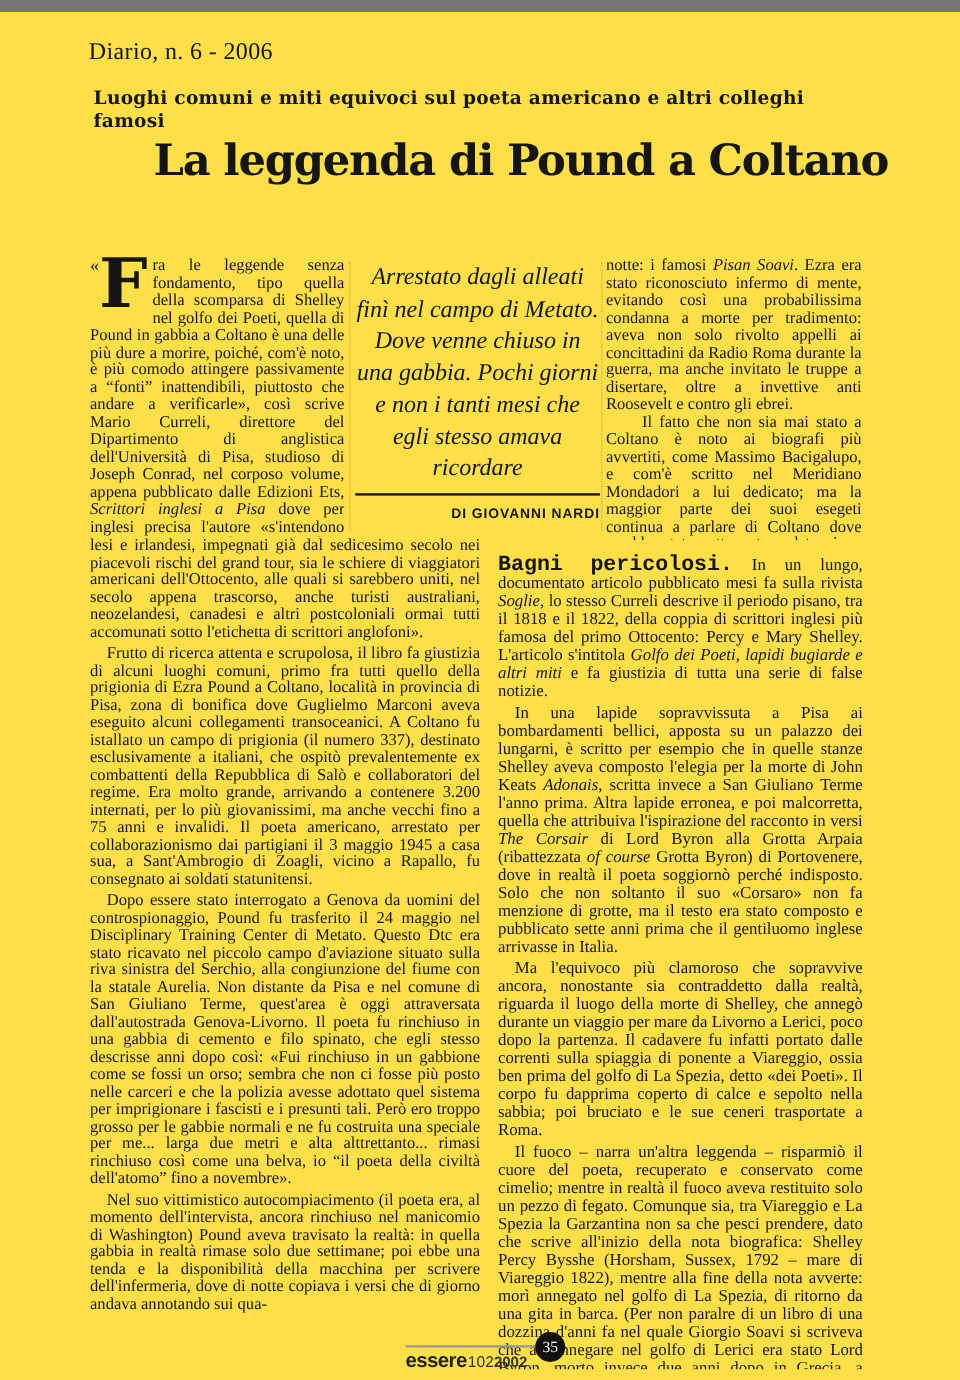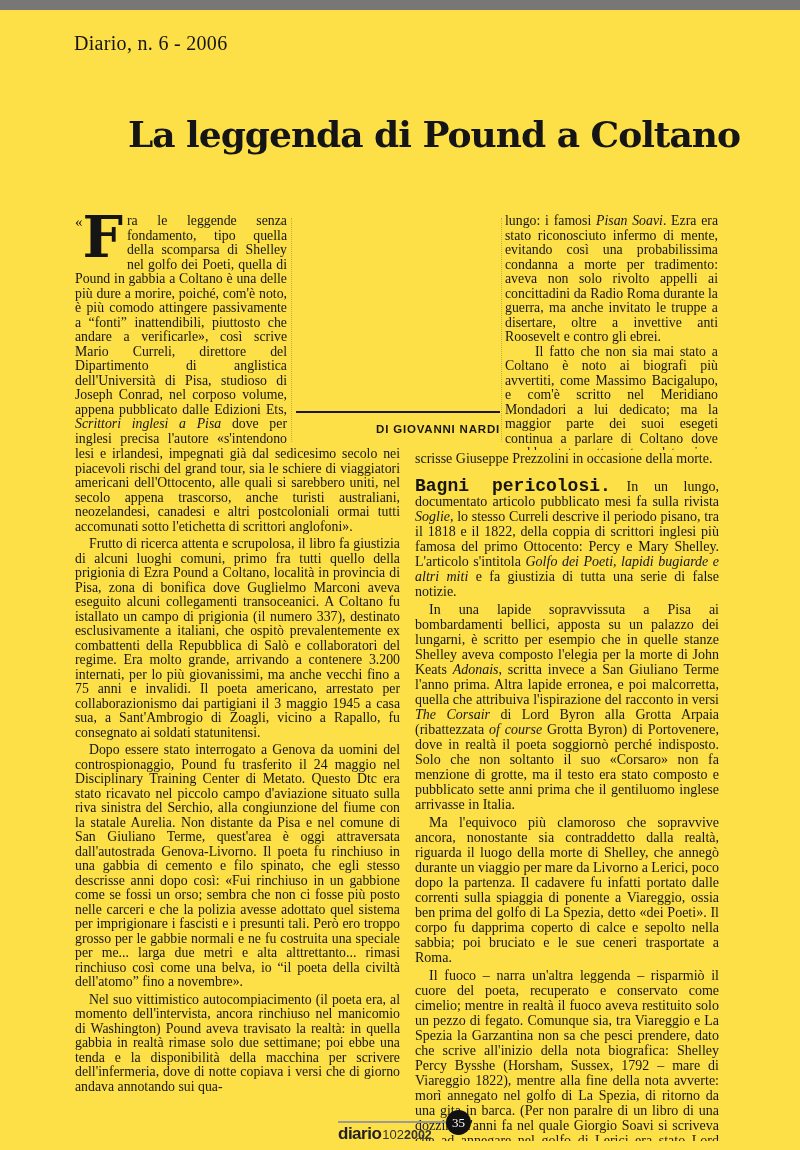--- a/index.html
+++ b/index.html
@@ -75,57 +75,58 @@
   #bottom-rule{left:55px;top:1141px;width:705px;height:2px;background:#141414;}
   #bottom-tick{left:399px;top:1141px;width:2px;height:9px;background:#141414;}
 </style>
 </head>
 <body>
 
 <div id="page">
 
   <div class="abs" id="journal-header">Diario, n. 6 - 2006</div>
 
+  <div class="abs" id="kicker">Luoghi comuni e miti equivoci sul poeta americano e altri colleghi famosi</div>
 
   <h1 class="abs" id="main-title" style="margin:0;">La leggenda di Pound a Coltano</h1>
 
   <div class="abs bodytext" id="col-upper-left">
     <span id="drop-cap"><span class="dq">«</span><span class="dc">F</span></span>
     <div>
         <p class="para"><span>ra le leggende senza fondamento, tipo quella della scomparsa di Shelley nel golfo dei Poeti, quella di Pound in gabbia a Coltano è una delle più dure a morire, poiché, com'è noto, è più comodo attingere passivamente a “fonti” inattendibili, piuttosto che andare a verificarle», così scrive Mario Curreli, direttore del Dipartimento di anglistica dell'Università di Pisa, studioso di Joseph Conrad, nel corposo volume, appena pubblicato dalle Edizioni Ets, </span><span class="s-i">Scrittori inglesi a Pisa</span><span> dove per inglesi precisa l'autore «s'intendono sia i primi gentiluomini inglesi, scozzesi, gal-</span></p>
       </div>
   </div>
 
   <div class="abs col-rule" id="rule-a"></div>
 
+  <div class="abs" id="pull-quote">Arrestato dagli alleati finì nel campo di Metato. Dove venne chiuso in una gabbia. Pochi giorni e non i tanti mesi che egli stesso amava ricordare</div>
   <div class="abs" id="byline-rule"></div>
   <div class="abs" id="byline">DI GIOVANNI NARDI</div>
 
   <div class="abs col-rule" id="rule-b"></div>
 
   <div class="abs bodytext" id="col-upper-right">
-      <p class="para"><span>lungo: i famosi </span><span class="s-i">Pisan Soavi</span><span>. Ezra era stato riconosciuto infermo di mente, evitando così una probabilissima condanna a morte per tradimento: aveva non solo rivolto appelli ai concittadini da Radio Roma durante la guerra, ma anche invitato le truppe a disertare, oltre a invettive anti Roosevelt e contro gli ebrei.</span></p>
+      <p class="para"><span>notte: i famosi </span><span class="s-i">Pisan Soavi</span><span>. Ezra era stato riconosciuto infermo di mente, evitando così una probabilissima condanna a morte per tradimento: aveva non solo rivolto appelli ai concittadini da Radio Roma durante la guerra, ma anche invitato le truppe a disertare, oltre a invettive anti Roosevelt e contro gli ebrei.</span></p>
       <p class="para ind2"><span>Il fatto che non sia mai stato a Coltano è noto ai biografi più avvertiti, come Massimo Bacigalupo, e com'è scritto nel Meridiano Mondadori a lui dedicato; ma la maggior parte dei suoi esegeti continua a parlare di Coltano dove sarebbe stato sottoposto a detenzione «orrenda», come</span></p>
     </div>
 
   <div class="abs bodytext" id="col-lower-left">
       <p class="para"><span>lesi e irlandesi, impegnati già dal sedicesimo secolo nei piacevoli rischi del grand tour, sia le schiere di viaggiatori americani dell'Ottocento, alle quali si sarebbero uniti, nel secolo appena trascorso, anche turisti australiani, neozelandesi, canadesi e altri postcoloniali ormai tutti accomunati sotto l'etichetta di scrittori anglofoni».</span></p>
       <p class="para ind g1"><span>Frutto di ricerca attenta e scrupolosa, il libro fa giustizia di alcuni luoghi comuni, primo fra tutti quello della prigionia di Ezra Pound a Coltano, località in provincia di Pisa, zona di bonifica dove Guglielmo Marconi aveva eseguito alcuni collegamenti transoceanici. A Coltano fu istallato un campo di prigionia (il numero 337), destinato esclusivamente a italiani, che ospitò prevalentemente ex combattenti della Repubblica di Salò e collaboratori del regime. Era molto grande, arrivando a contenere 3.200 internati, per lo più giovanissimi, ma anche vecchi fino a 75 anni e invalidi. Il poeta americano, arrestato per collaborazionismo dai partigiani il 3 maggio 1945 a casa sua, a Sant'Ambrogio di Zoagli, vicino a Rapallo, fu consegnato ai soldati statunitensi.</span></p>
       <p class="para ind g1"><span>Dopo essere stato interrogato a Genova da uomini del controspionaggio, Pound fu trasferito il 24 maggio nel Disciplinary Training Center di Metato. Questo Dtc era stato ricavato nel piccolo campo d'aviazione situato sulla riva sinistra del Serchio, alla congiunzione del fiume con la statale Aurelia. Non distante da Pisa e nel comune di San Giuliano Terme, quest'area è oggi attraversata dall'autostrada Genova-Livorno. Il poeta fu rinchiuso in una gabbia di cemento e filo spinato, che egli stesso descrisse anni dopo così: «Fui rinchiuso in un gabbione come se fossi un orso; sembra che non ci fosse più posto nelle carceri e che la polizia avesse adottato quel sistema per imprigionare i fascisti e i presunti tali. Però ero troppo grosso per le gabbie normali e ne fu costruita una speciale per me... larga due metri e alta alttrettanto... rimasi rinchiuso così come una belva, io “il poeta della civiltà dell'atomo” fino a novembre».</span></p>
       <p class="para ind g1"><span>Nel suo vittimistico autocompiacimento (il poeta era, al momento dell'intervista, ancora rinchiuso nel manicomio di Washington) Pound aveva travisato la realtà: in quella gabbia in realtà rimase solo due settimane; poi ebbe una tenda e la disponibilità della macchina per scrivere dell'infermeria, dove di notte copiava i versi che di giorno andava annotando sui qua-</span></p>
     </div>
   <div class="abs bodytext" id="col-lower-right">
-      <p class="para"><span>scrisse Giuseppe Prezzolini in occasione della morte.</span></p>
       <p class="para g2"><span class="s-bs">Bagni pericolosi.</span><span> In un lungo, documentato articolo pubblicato mesi fa sulla rivista </span><span class="s-i">Soglie</span><span>, lo stesso Curreli descrive il periodo pisano, tra il 1818 e il 1822, della coppia di scrittori inglesi più famosa del primo Ottocento: Percy e Mary Shelley. L'articolo s'intitola </span><span class="s-i">Golfo dei Poeti, lapidi bugiarde e altri miti</span><span> e fa giustizia di tutta una serie di false notizie.</span></p>
       <p class="para ind g1"><span>In una lapide sopravvissuta a Pisa ai bombardamenti bellici, apposta su un palazzo dei lungarni, è scritto per esempio che in quelle stanze Shelley aveva composto l'elegia per la morte di John Keats </span><span class="s-i">Adonais</span><span>, scritta invece a San Giuliano Terme l'anno prima. Altra lapide erronea, e poi malcorretta, quella che attribuiva l'ispirazione del racconto in versi </span><span class="s-i">The Corsair</span><span> di Lord Byron alla Grotta Arpaia (ribattezzata </span><span class="s-i">of course</span><span> Grotta Byron) di Portovenere, dove in realtà il poeta soggiornò perché indisposto. Solo che non soltanto il suo «Corsaro» non fa menzione di grotte, ma il testo era stato composto e pubblicato sette anni prima che il gentiluomo inglese arrivasse in Italia.</span></p>
       <p class="para ind g1"><span>Ma l'equivoco più clamoroso che sopravvive ancora, nonostante sia contraddetto dalla realtà, riguarda il luogo della morte di Shelley, che annegò durante un viaggio per mare da Livorno a Lerici, poco dopo la partenza. Il cadavere fu infatti portato dalle correnti sulla spiaggia di ponente a Viareggio, ossia ben prima del golfo di La Spezia, detto «dei Poeti». Il corpo fu dapprima coperto di calce e sepolto nella sabbia; poi bruciato e le sue ceneri trasportate a Roma.</span></p>
       <p class="para ind g1"><span>Il fuoco – narra un'altra leggenda – risparmiò il cuore del poeta, recuperato e conservato come cimelio; mentre in realtà il fuoco aveva restituito solo un pezzo di fegato. Comunque sia, tra Viareggio e La Spezia la Garzantina non sa che pesci prendere, dato che scrive all'inizio della nota biografica: Shelley Percy Bysshe (Horsham, Sussex, 1792 – mare di Viareggio 1822), mentre alla fine della nota avverte: morì annegato nel golfo di La Spezia, di ritorno da una gita in barca. (Per non paralre di un libro di una dozzina d'anni fa nel quale Giorgio Soavi si scriveva che ad annegare nel golfo di Lerici era stato Lord Byron, morto invece due anni dopo in Grecia, a Missolungi. Potenza del golfo dei Poeti! ●</span></p>
     </div>
 
   <div class="abs" id="footer-rule"></div>
   <div class="abs" id="page-number">35</div>
   <div class="abs" id="footer-wordmark">
-    <span class="mag">diario</span><span class="iss">102</span><span class="yr">2002</span>
+    <span class="mag">essere</span><span class="iss">102</span><span class="yr">2002</span>
   </div>
   <div class="abs" id="bottom-rule"></div>
   <div class="abs" id="bottom-tick"></div>
 
 </div>
 
 </body></html>

